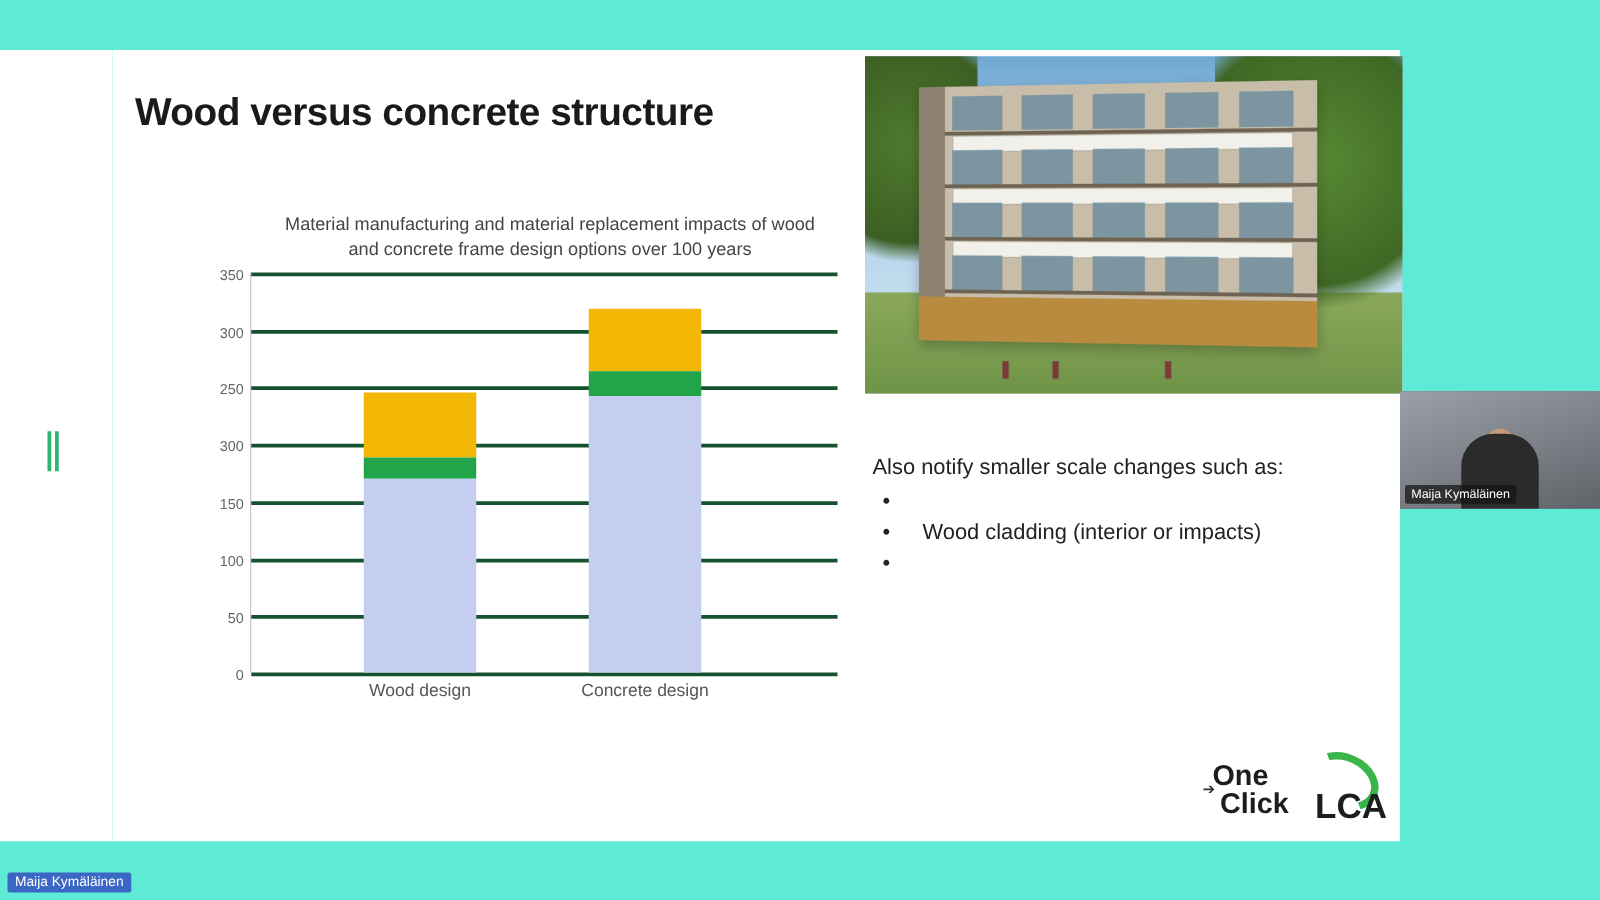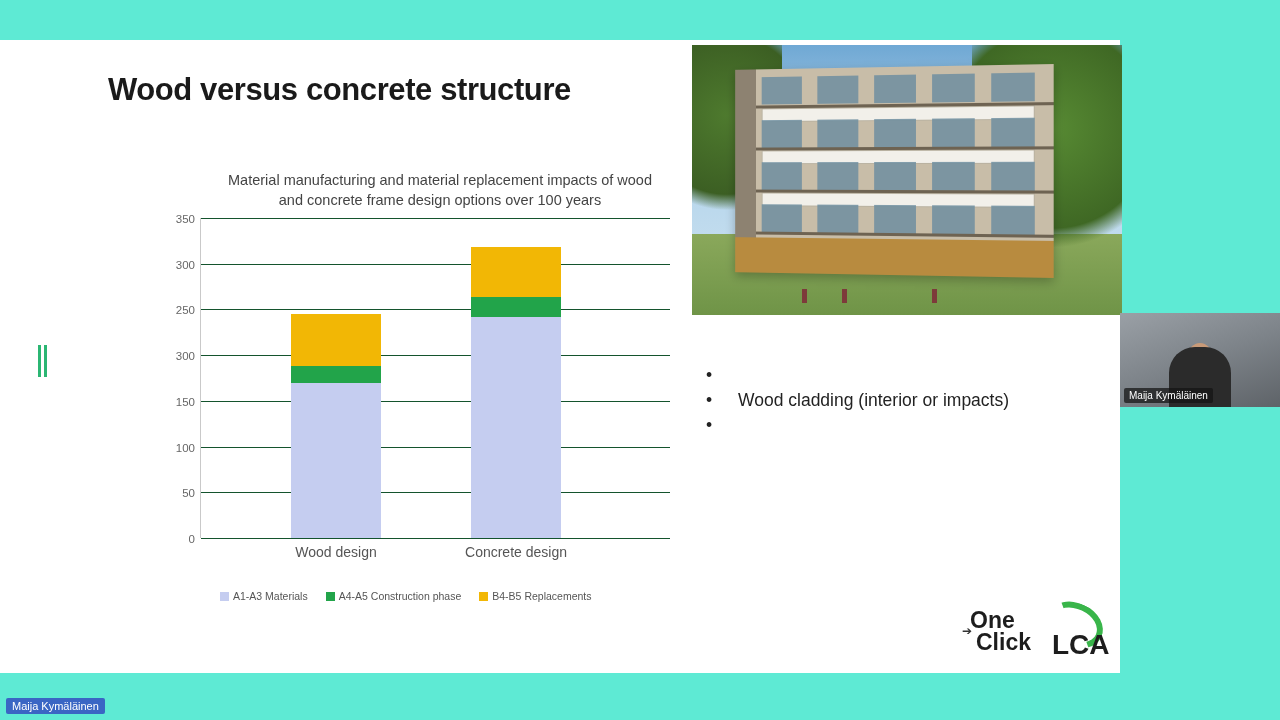--- a/index.html
+++ b/index.html
@@ -46,21 +46,21 @@
     width: 440px; margin: 0 auto 8px auto;
   }
   .plot {
     position: relative;
     margin-left: 40px;
     width: 470px; height: 320px;
     border-left: 1px solid #c9c9c9;
   }
   .gridline {
     position: absolute; left: 0; width: 100%;
-    border-top: 1px solid #14532d;
+    border-top: 3px solid #14532d;
   }
   .ytick {
     position: absolute; right: 100%; margin-right: 6px;
     transform: translateY(-50%);
     font-size: 11.5px; color: #666; white-space: nowrap;
   }
   .bar-group { position: absolute; bottom: 0; width: 90px; }
   .seg { width: 100%; }
   .cat-label {
     position: absolute; top: 326px;
@@ -212,25 +212,20 @@
             <div class="seg" style="height: 16.4571px; background: rgb(34, 164, 74);"></div>
             <div class="seg" style="height: 155.429px; background: rgb(197, 205, 240);"></div>
           </div>
           <div class="cat-label" style="left: 55px;">Wood design</div>
           <div class="bar-group" style="left: 270px;">
             <div class="seg" style="height: 49.3714px; background: rgb(242, 183, 5);"></div>
             <div class="seg" style="height: 20.1143px; background: rgb(34, 164, 74);"></div>
             <div class="seg" style="height: 221.257px; background: rgb(197, 205, 240);"></div>
           </div>
           <div class="cat-label" style="left: 235px;">Concrete design</div>
-        </div>
-      <div class="legend" id="legend">
-          <div><span class="sw" style="background: rgb(197, 205, 240);"></span><span>A1-A3 Materials</span></div>
-          <div><span class="sw" style="background: rgb(34, 164, 74);"></span><span>A4-A5 Construction phase</span></div>
-          <div><span class="sw" style="background: rgb(242, 183, 5);"></span><span>B4-B5 Replacements</span></div>
         </div>
     </div>
 
     <div class="photo">
       <div class="sky"></div>
       <div class="ground"></div>
       <div class="tree-l"></div>
       <div class="tree-r"></div>
       <div class="building">
         <div class="floor" style="top:0"></div>
@@ -262,20 +257,21 @@
         <div class="glass" style="left:202px;top:138px;width:42px;height:28px"></div>
         <div class="glass" style="left:260px;top:138px;width:42px;height:28px"></div>
         <div class="entry"></div>
       </div>
       <div class="figure" style="left:110px"></div>
       <div class="figure" style="left:150px"></div>
       <div class="figure" style="left:240px"></div>
     </div>
 
     <div class="body-text">
+      <div class="lead">Also notify smaller scale changes such as:</div>
       <ul class="bullets" id="bullets">
           <li>
             <span class="dot">•</span>
           </li>
           <li>
             <span class="dot">•</span>
             <span class="txt">Wood cladding (interior or impacts)</span>
           </li>
           <li>
             <span class="dot">•</span>

